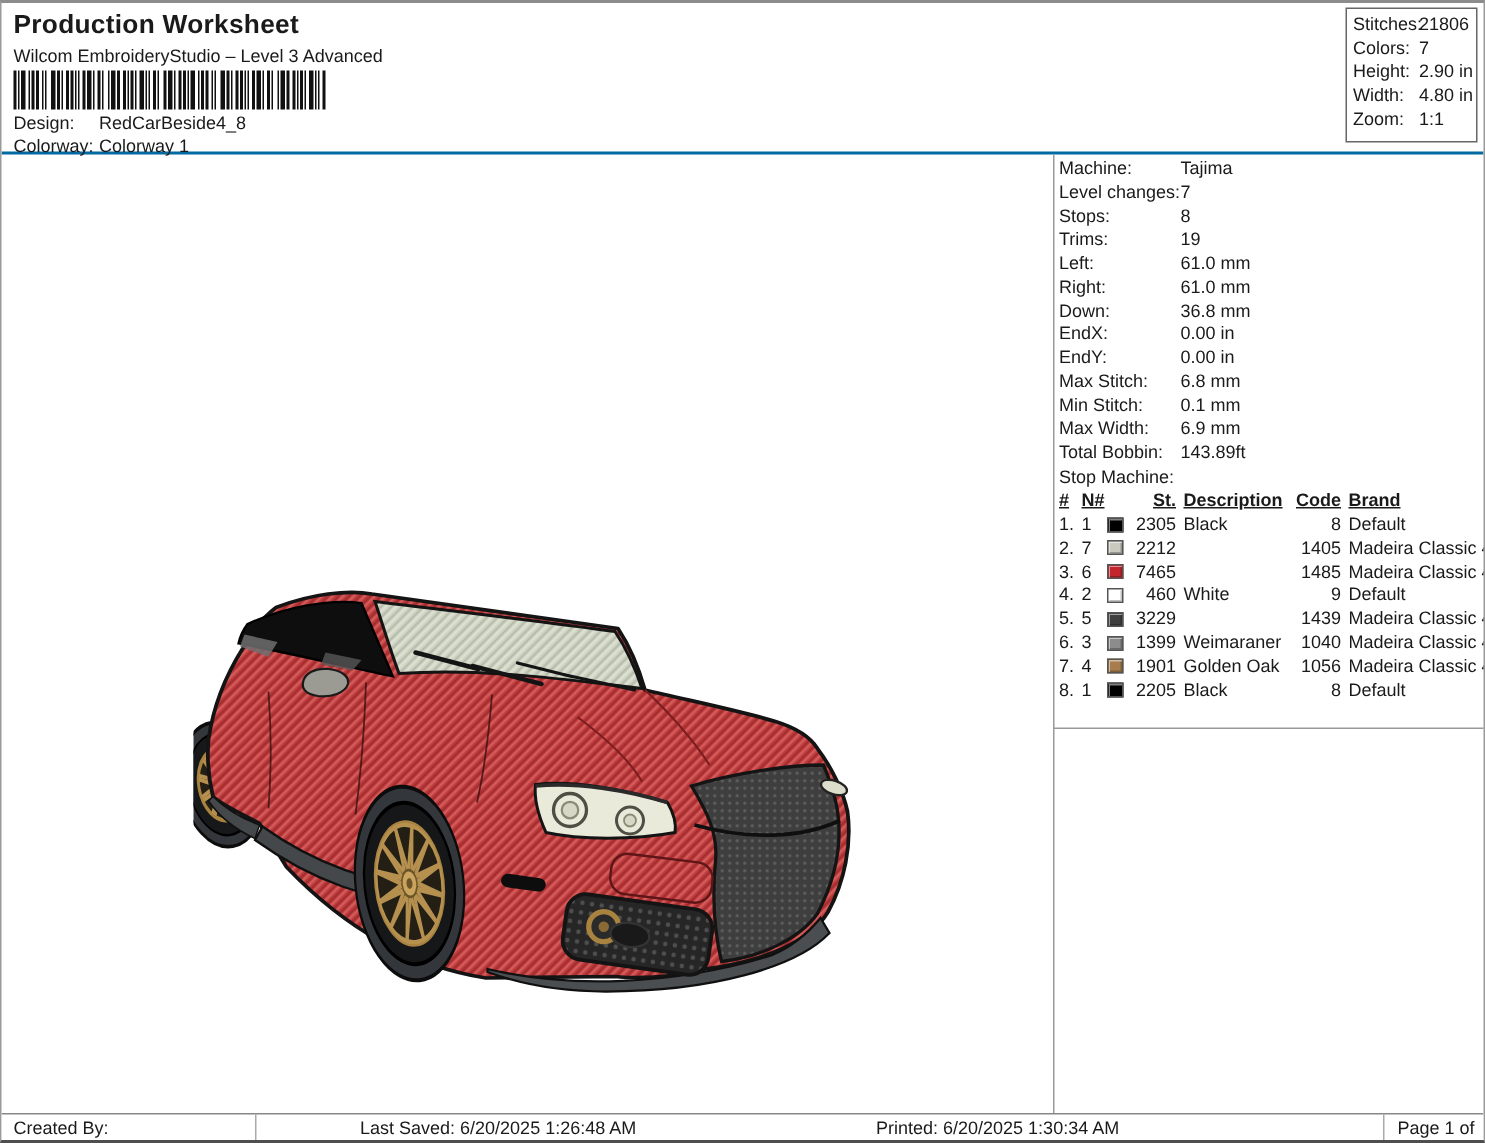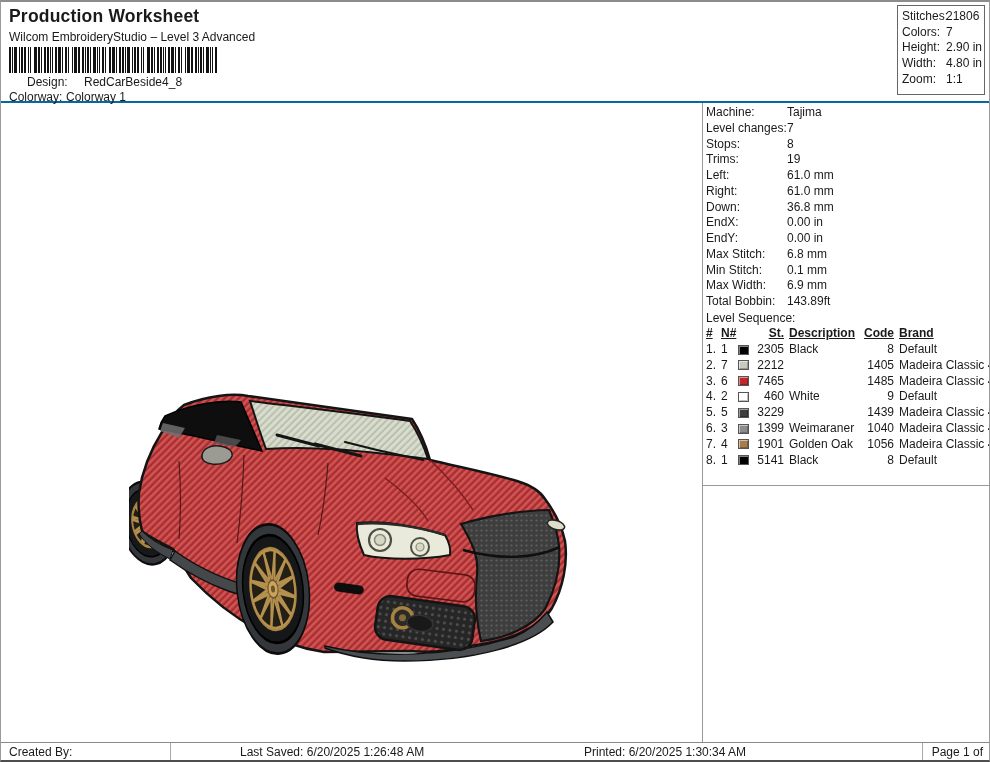--- a/index.html
+++ b/index.html
@@ -8,21 +8,21 @@
     background:#fff; overflow:hidden;
     border:1px solid #9a9a9a; border-top:2px solid #8c8c8c; border-bottom:2px solid #4e4e4e;
     font-family:"Liberation Sans", sans-serif; color:#1a1a1a;
   }
   
   .header { position:absolute; left:0; top:0; width:100%; height:101px; border-bottom:2px solid #0369a1; box-sizing:border-box; }
   .title { position:absolute; left:8px; top:4px; font-size:17.5px; font-weight:bold; letter-spacing:.2px; }
   .subtitle { position:absolute; left:8px; top:28px; font-size:12px; }
   .barcode { position:absolute; left:8px; top:45px; width:212px; height:26px; display:flex; align-items:stretch; }
   .barcode .bar { background:#111; height:100%; }
-  .kv-design { position:absolute; left:8px; top:73px; font-size:12px;margin-left:18px; }
+  .kv-design { position:absolute; left:8px; top:73px; font-size:12px; }
   .kv-colorway { position:absolute; left:8px; top:88px; font-size:12px; }
   .kv-label { display:inline-block; width:57px; }
   
   .stats-box { position:absolute; left:896px; top:3px; width:88px; height:90px; box-sizing:border-box;
     border:1px solid #666; padding:3px 0 0 4px; font-size:12px; background:#fff; }
   .stat-row { line-height:15.7px; white-space:nowrap; }
   .stat-label { display:inline-block; width:44px; }
   
   .v-divider { position:absolute; left:701px; top:101px; height:640px; width:0; border-left:1px solid #999; }
   .panel-bottom-line { position:absolute; left:701px; top:483px; width:288px; height:0; border-top:1px solid #999; }
@@ -291,21 +291,21 @@
         <div class="mi-row"><span class="mi-label">Left:</span><span>61.0 mm</span></div>
         <div class="mi-row"><span class="mi-label">Right:</span><span>61.0 mm</span></div>
         <div class="mi-row"><span class="mi-label">Down:</span><span>36.8 mm</span></div>
         <div class="mi-row"><span class="mi-label">EndX:</span><span>0.00 in</span></div>
         <div class="mi-row"><span class="mi-label">EndY:</span><span>0.00 in</span></div>
         <div class="mi-row"><span class="mi-label">Max Stitch:</span><span>6.8 mm</span></div>
         <div class="mi-row"><span class="mi-label">Min Stitch:</span><span>0.1 mm</span></div>
         <div class="mi-row"><span class="mi-label">Max Width:</span><span>6.9 mm</span></div>
         <div class="mi-row"><span class="mi-label">Total Bobbin:</span><span>143.89ft</span></div>
       </div>
-    <div class="stop-title">Level Sequence:</div>
+    <div class="stop-title">Stop Machine:</div>
     <div class="stop-table" id="stop-table">
         <div class="hc">#</div>
         <div class="hc">N#</div>
         <div class="hc ra" style="grid-column: span 2;">St.</div>
         <div class="hc desc-c">Description</div>
         <div class="hc ra">Code</div>
         <div class="hc brand-c">Brand</div>
         <div class="c">1.</div>
         <div class="c">1</div>
         <div class="c">
@@ -367,21 +367,21 @@
         </div>
         <div class="c ra">1901</div>
         <div class="c desc-c">Golden Oak</div>
         <div class="c ra">1056</div>
         <div class="c brand-c">Madeira Classic 40</div>
         <div class="c">8.</div>
         <div class="c">1</div>
         <div class="c">
           <div class="sw" style="background: rgb(0, 0, 0);"></div>
         </div>
-        <div class="c ra">5141</div>
+        <div class="c ra">2205</div>
         <div class="c desc-c">Black</div>
         <div class="c ra">8</div>
         <div class="c brand-c">Default</div>
       </div>
   </div>
 
   <div class="footer">
     <div class="f-created">Created By:</div>
     <div class="f-saved">Last Saved: 6/20/2025 1:26:48 AM</div>
     <div class="f-printed">Printed: 6/20/2025 1:30:34 AM</div>

